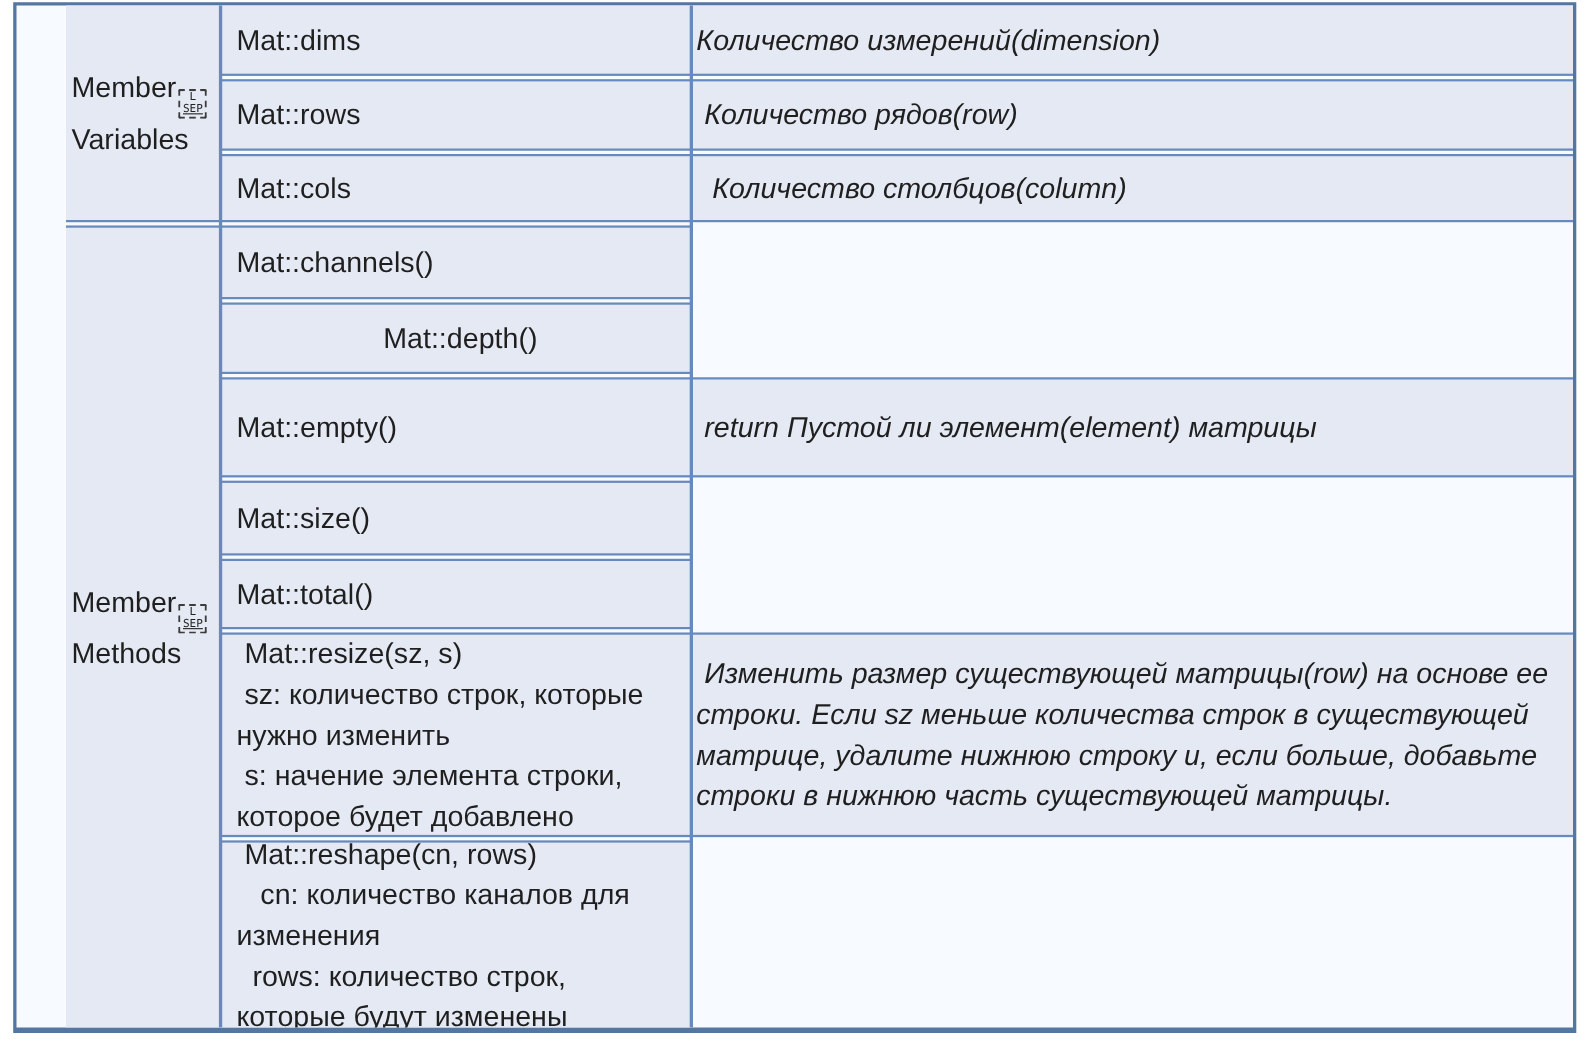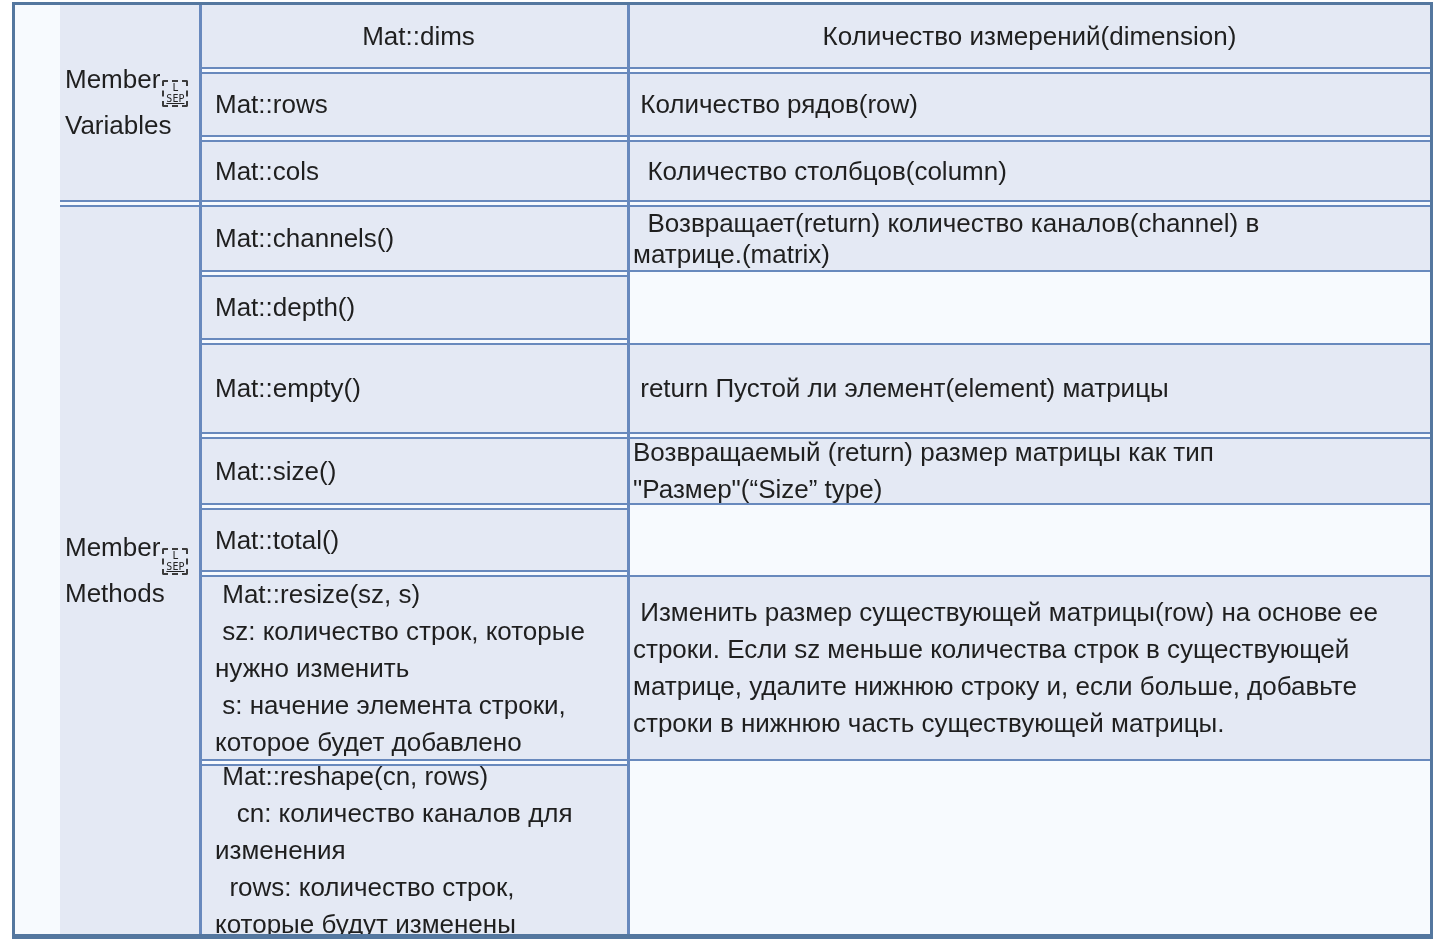--- a/index.html
+++ b/index.html
@@ -32,24 +32,24 @@
     white-space:pre-wrap;
     font-size:26px;line-height:37px;color:var(--text);
     overflow:hidden;
   }
   .row-top{border-top:none;}
   .row-bottom{border-bottom:none;}
 
   
   .col-group{grid-column:1;margin-left:45px;}
   .col-method{grid-column:2;padding-left:15px;padding-right:6px;}
-  .col-desc{grid-column:3;padding-left:5px;padding-right:4px;}
+  .col-desc{grid-column:3;padding-left:5px;padding-right:4px;font-style:italic;}
   .g1{grid-row:1/4;}
   .g2{grid-row:4/11;}
-  .r1{grid-row:1;justify-content:center;} .r2{grid-row:2;} .r3{grid-row:3;align-items:center;} .r4{grid-row:4;} .r5{grid-row:5;}
+  .r1{grid-row:1;} .r2{grid-row:2;} .r3{grid-row:3;align-items:center;} .r4{grid-row:4;} .r5{grid-row:5;justify-content:center;}
   .r6{grid-row:6;} .r7{grid-row:7;} .r8{grid-row:8;} .r9{grid-row:9;} .r10{grid-row:10;}
   .tight{line-height:31px;}
 
   .col-group{
     padding-left:5px;padding-right:1px;
     word-break:break-all;
   }
   .group-label{display:inline;}
 
   
@@ -95,31 +95,27 @@
     <div class="cell col-method r1 row-top"><span>Mat::dims</span></div>
     <div class="cell col-desc r1 row-top"><span>Количество измерений(dimension)</span></div>
 
     <div class="cell col-method r2"><span>Mat::rows</span></div>
     <div class="cell col-desc r2"><span> Количество рядов(row)</span></div>
 
     <div class="cell col-method r3"><span>Mat::cols</span></div>
     <div class="cell col-desc r3"><span>  Количество столбцов(column)</span></div>
 
     <div class="cell col-method r4"><span>Mat::channels()</span></div>
-    <div class="cell col-desc r4 tight"><span>  Возвращает(return) количество каналов(channel) в
-матрице.(matrix)</span></div>
 
     <div class="cell col-method r5"><span>Mat::depth()</span></div>
 
     <div class="cell col-method r6"><span>Mat::empty()</span></div>
     <div class="cell col-desc r6"><span> return Пустой ли элемент(element) матрицы</span></div>
 
     <div class="cell col-method r7"><span>Mat::size()</span></div>
-    <div class="cell col-desc r7"><span>Возвращаемый (return) размер матрицы как тип
-"Размер"(“Size” type)</span></div>
 
     <div class="cell col-method r8"><span>Mat::total()</span></div>
 
     <div class="cell col-method r9"><span> Mat::resize(sz, s)
  sz: количество строк, которые
 нужно изменить
  s: начение элемента строки,
 которое будет добавлено</span></div>
     <div class="cell col-desc r9"><span> Изменить размер существующей матрицы(row) на основе ее
 строки. Если sz меньше количества строк в существующей

